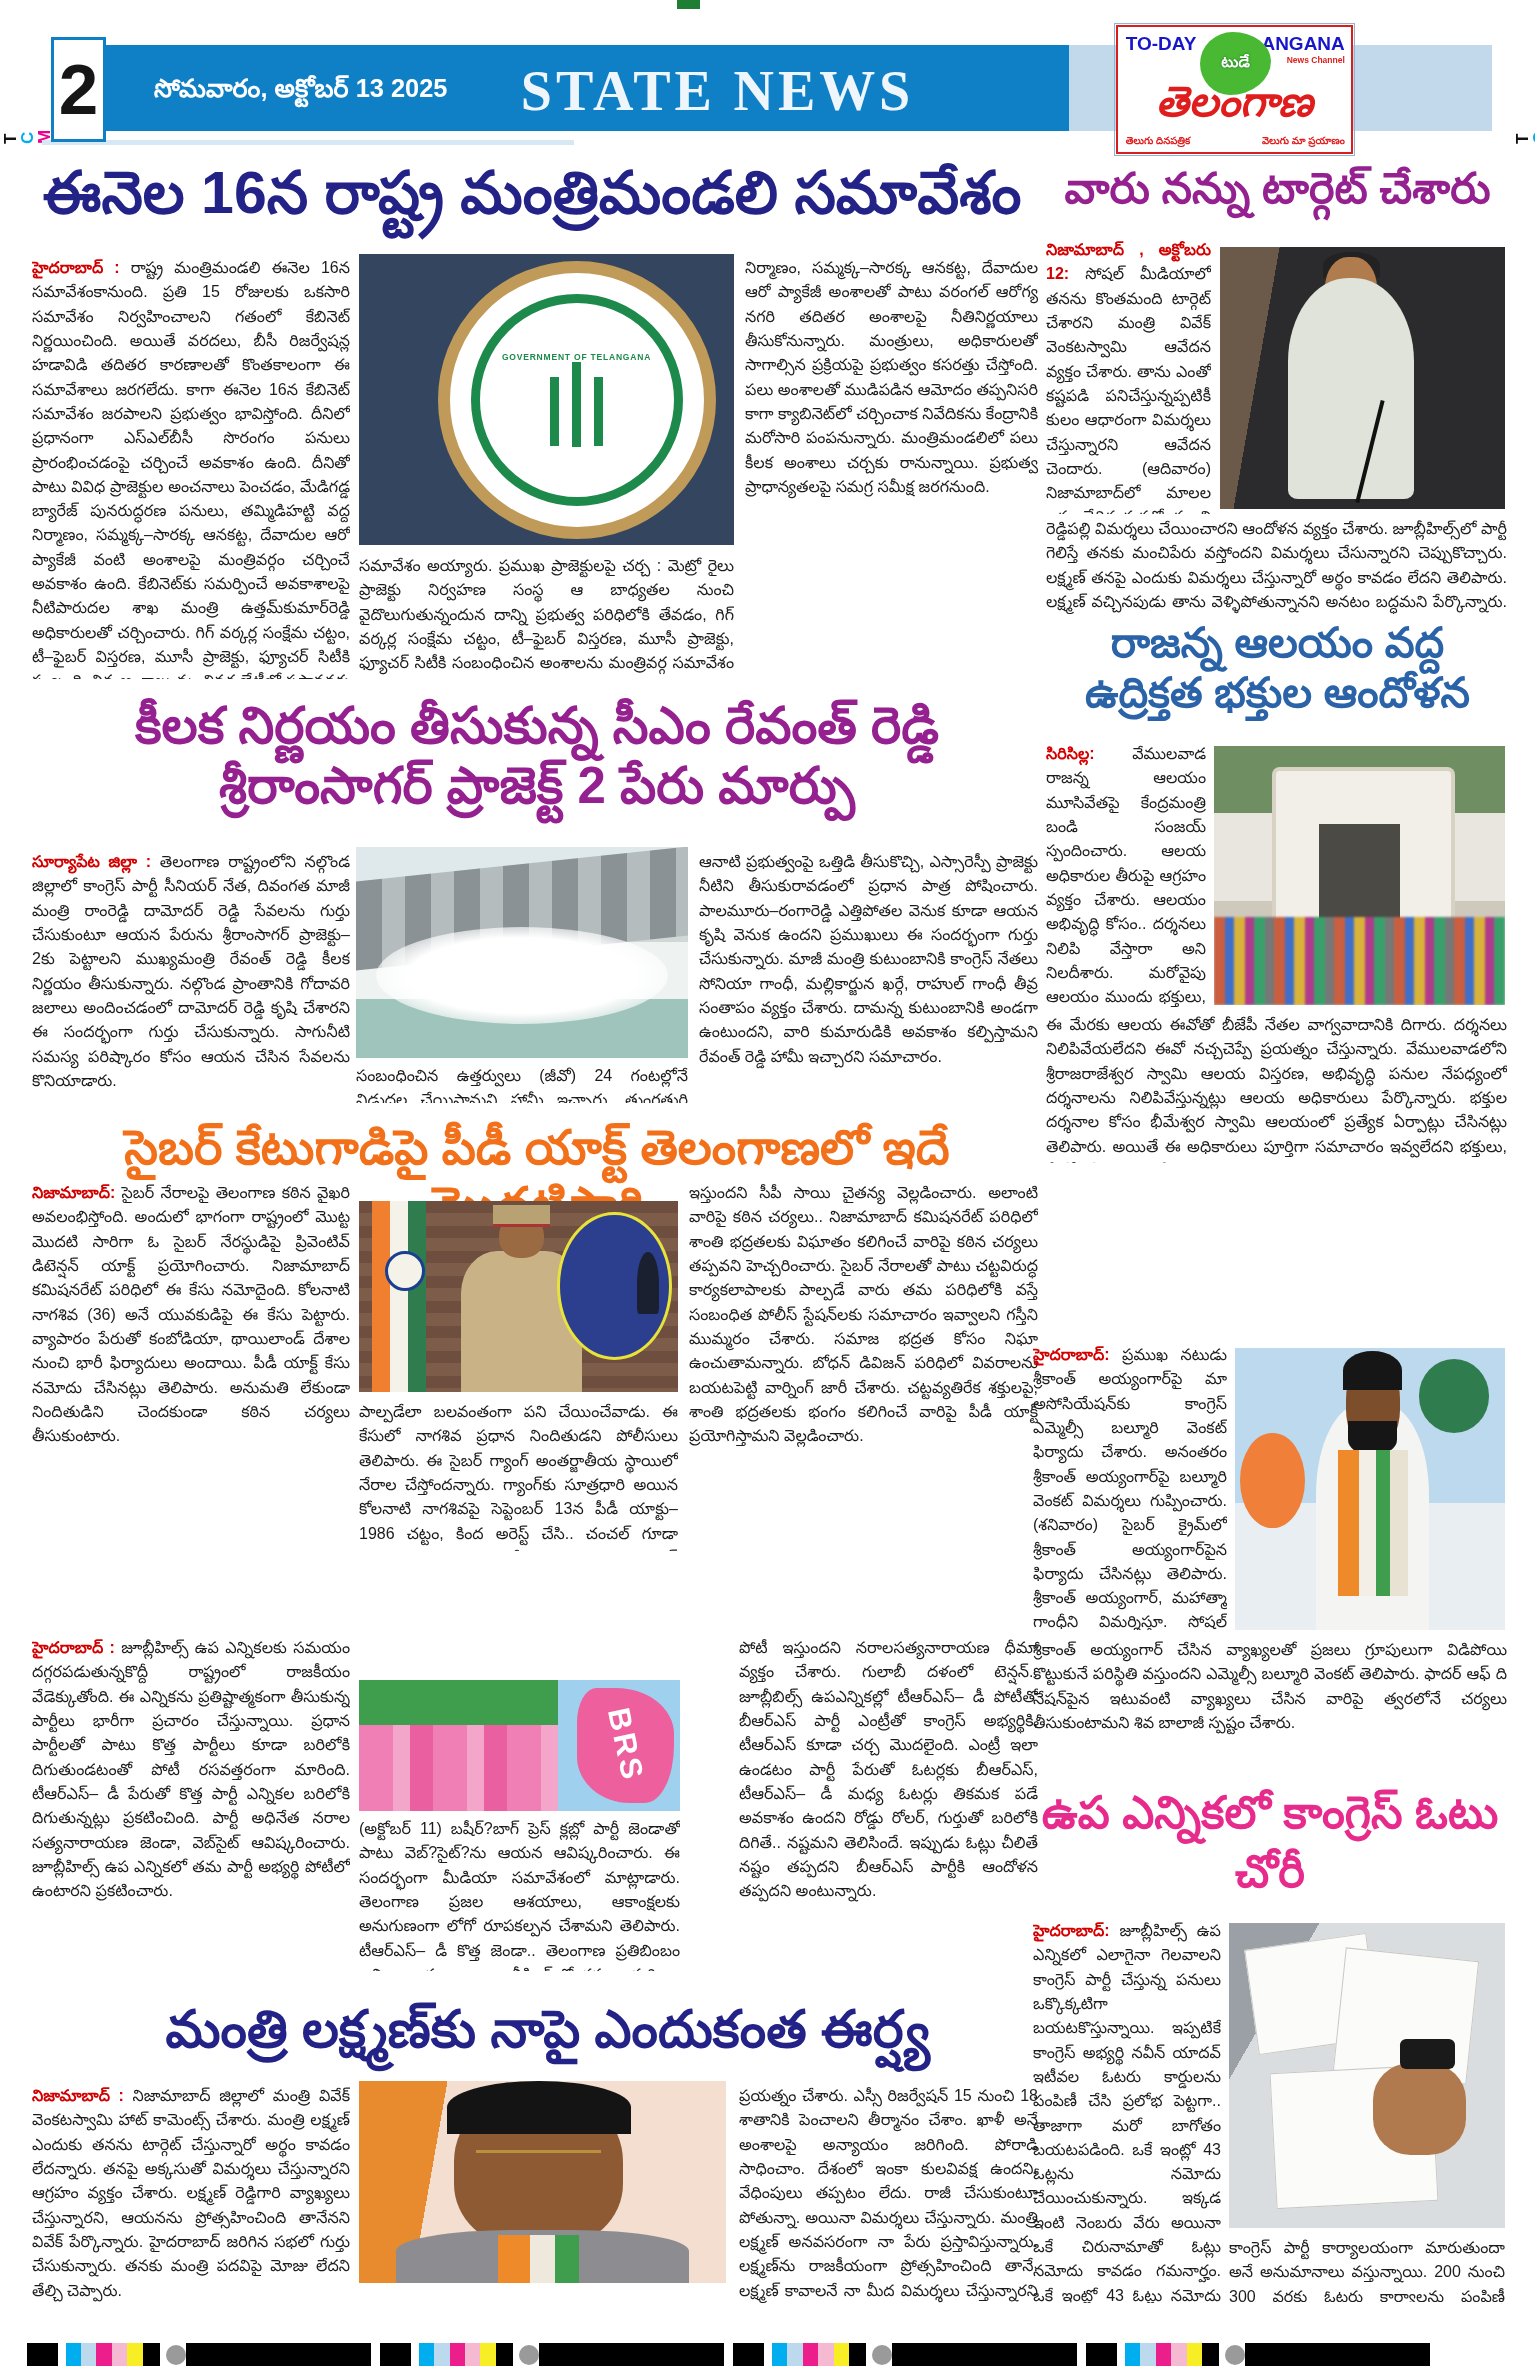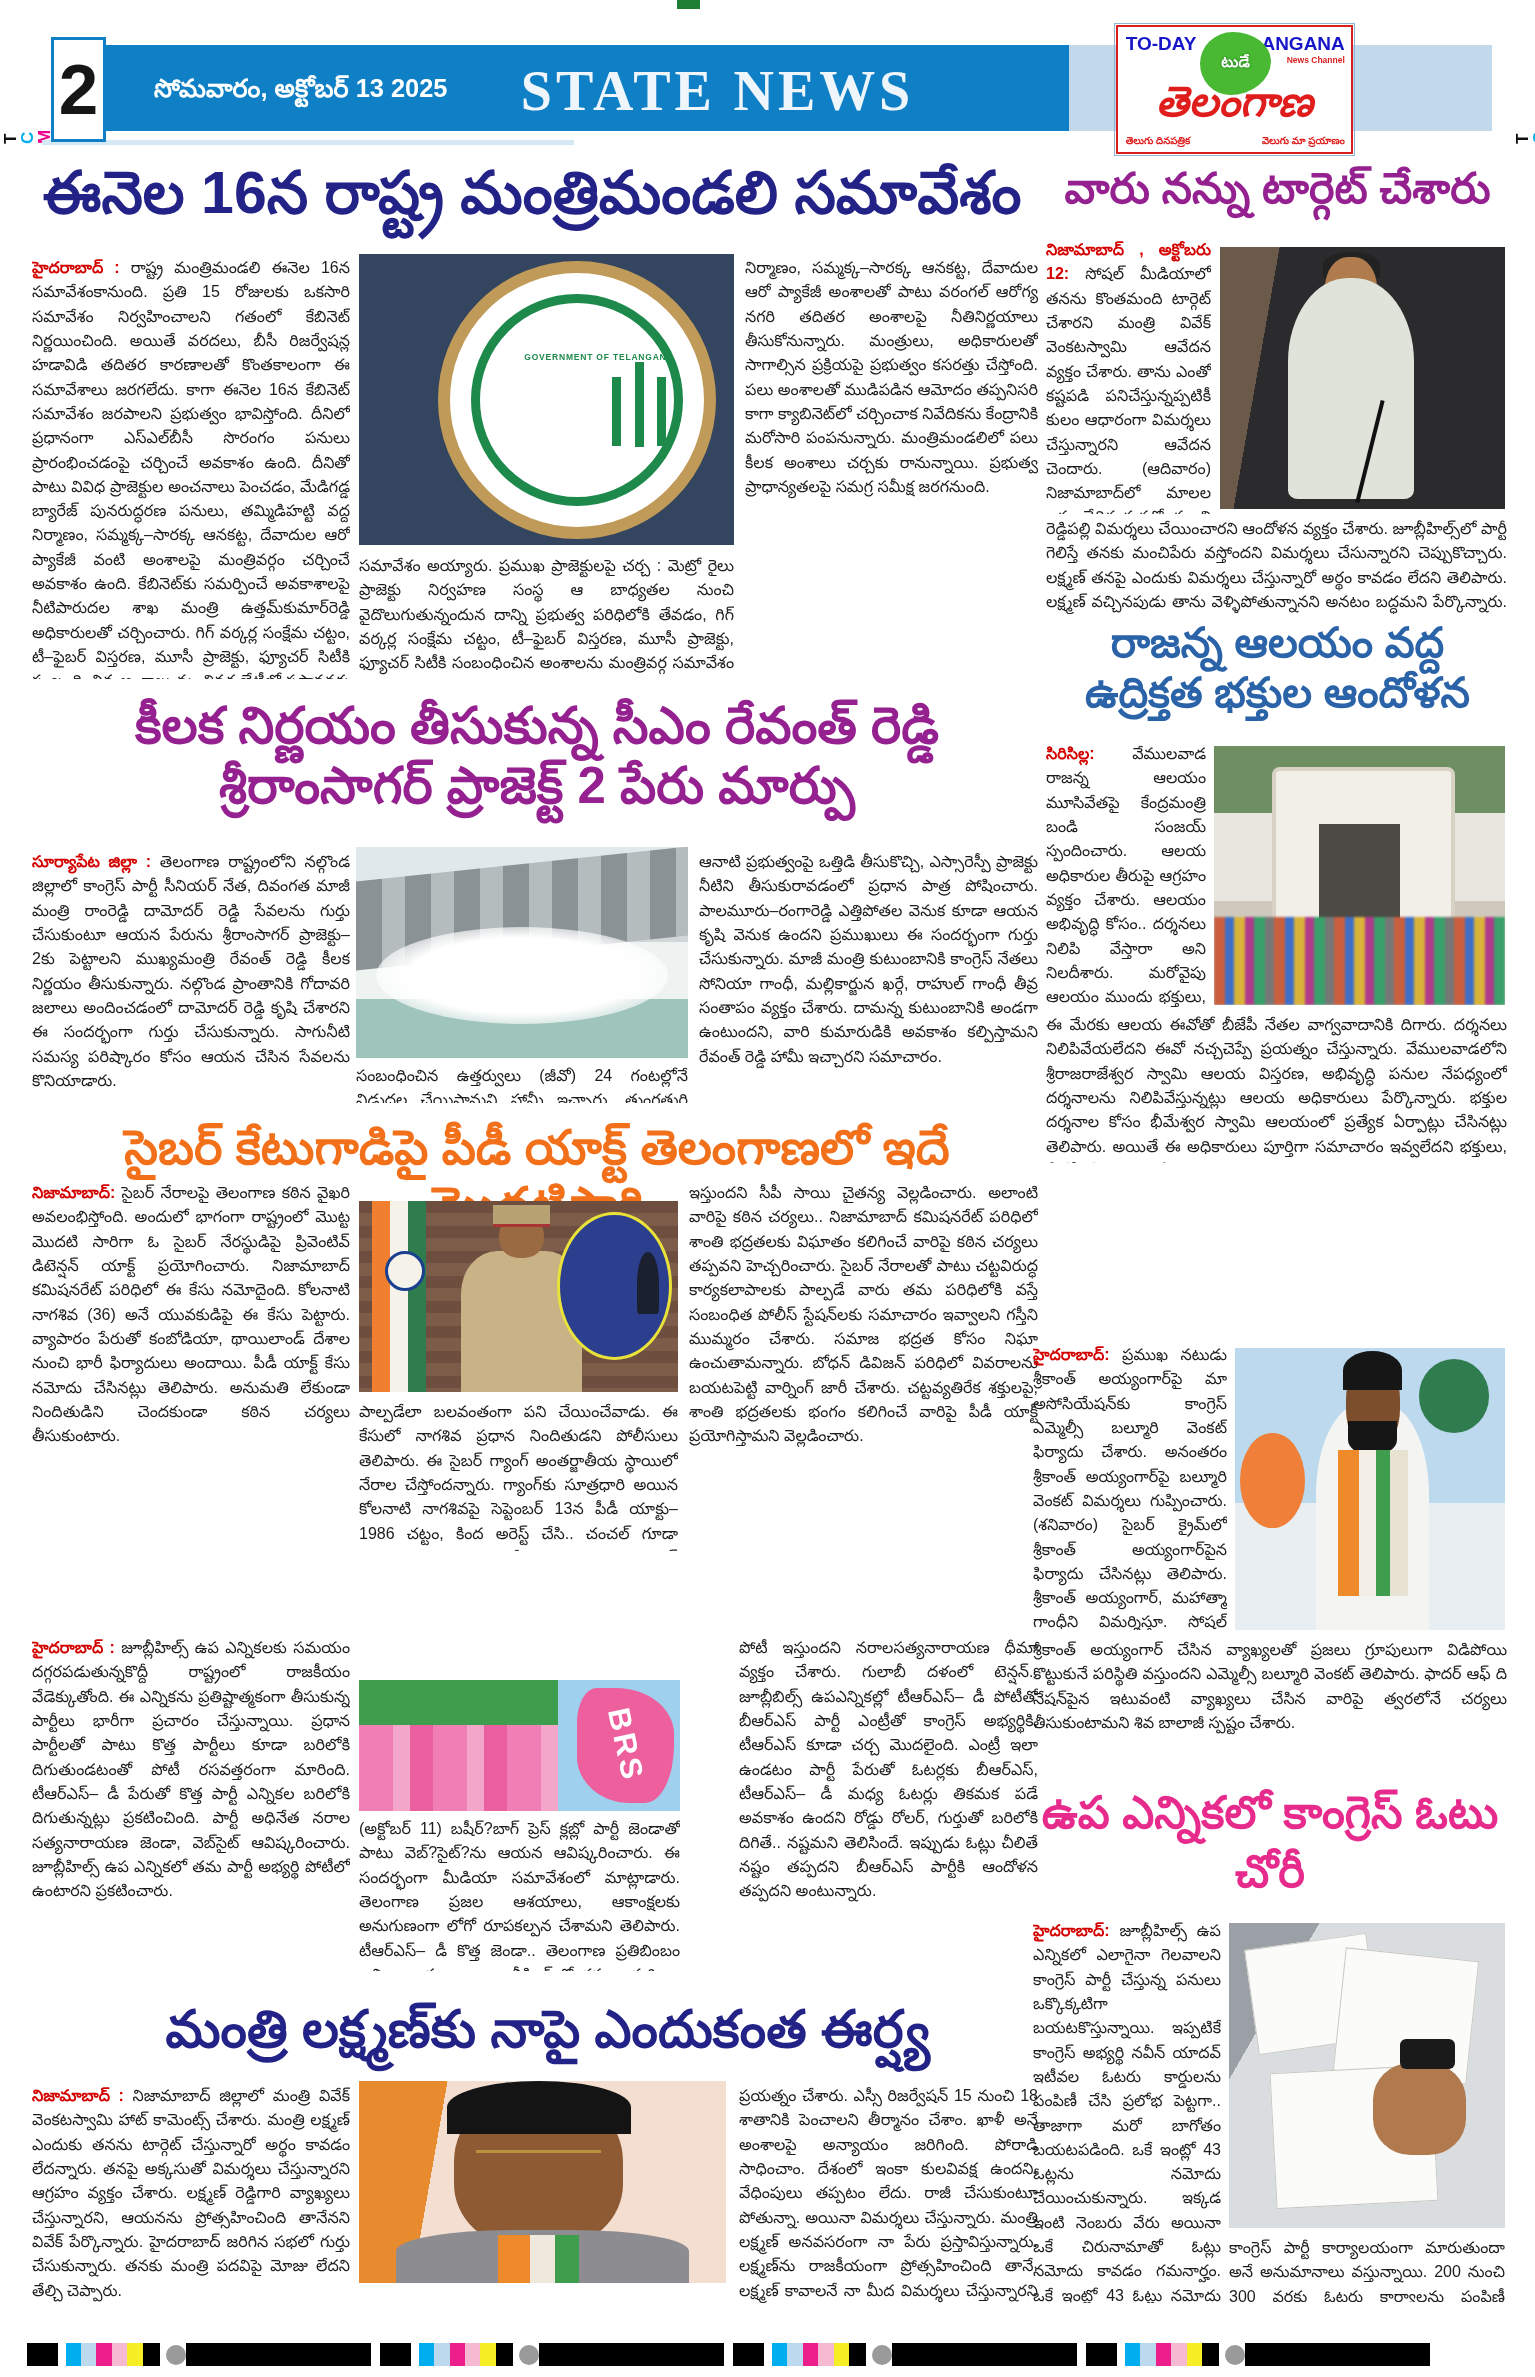--- a/index.html
+++ b/index.html
@@ -42,21 +42,21 @@
   .hl-pink{color:#e72b8d;}
   
   .tcol{font-size:16px;line-height:1.52;text-align:justify;overflow:hidden;color:#1c1c1c;}
   .dl{color:#d40000;font-weight:bold;}
   
   .ph{overflow:hidden;position:absolute;}
   .emblem-bg{background:#33455f;display:flex;align-items:center;justify-content:flex-end;}
   .seal-outer{width:254px;height:254px;border-radius:50%;background:#fff;border:12.3px solid #c09a58;
               display:flex;align-items:center;justify-content:center;margin-right:18.5px;}
   .seal-inner{width:194px;height:194px;border-radius:50%;border:9.3px solid #1d8a4b;background:#fff;
-              display:flex;flex-direction:column;align-items:flex-end;justify-content:center;text-align:center;}
+              display:flex;flex-direction:column;align-items:center;justify-content:center;text-align:center;}
   .seal-text{font-size:8.5px;font-weight:bold;color:#1d8a4b;letter-spacing:0.8px;}
   .seal-glyph{width:69px;height:85px;background:
       linear-gradient(#1d8a4b,#1d8a4b) 7.7px 15.4px/9.3px 69px no-repeat,
       linear-gradient(#1d8a4b,#1d8a4b) 30px 0px/9.3px 85px no-repeat,
       linear-gradient(#1d8a4b,#1d8a4b) 52px 15.4px/9.3px 69px no-repeat;}
   .dam-scene{background:linear-gradient(#dfe9ec 0 38%,#cfd8d6 38% 45%,#eef3f2 45% 72%,#9fc4bb 72% 100%);}
   .dam-wall{position:absolute;left:0;top:8%;width:100%;height:42%;
       background:repeating-linear-gradient(90deg,#8a9296 0 26px,#b4bcbe 26px 49px);
       transform:skewY(-6deg);}
   .dam-foam{position:absolute;left:6%;top:38%;width:88%;height:46%;border-radius:50%;

